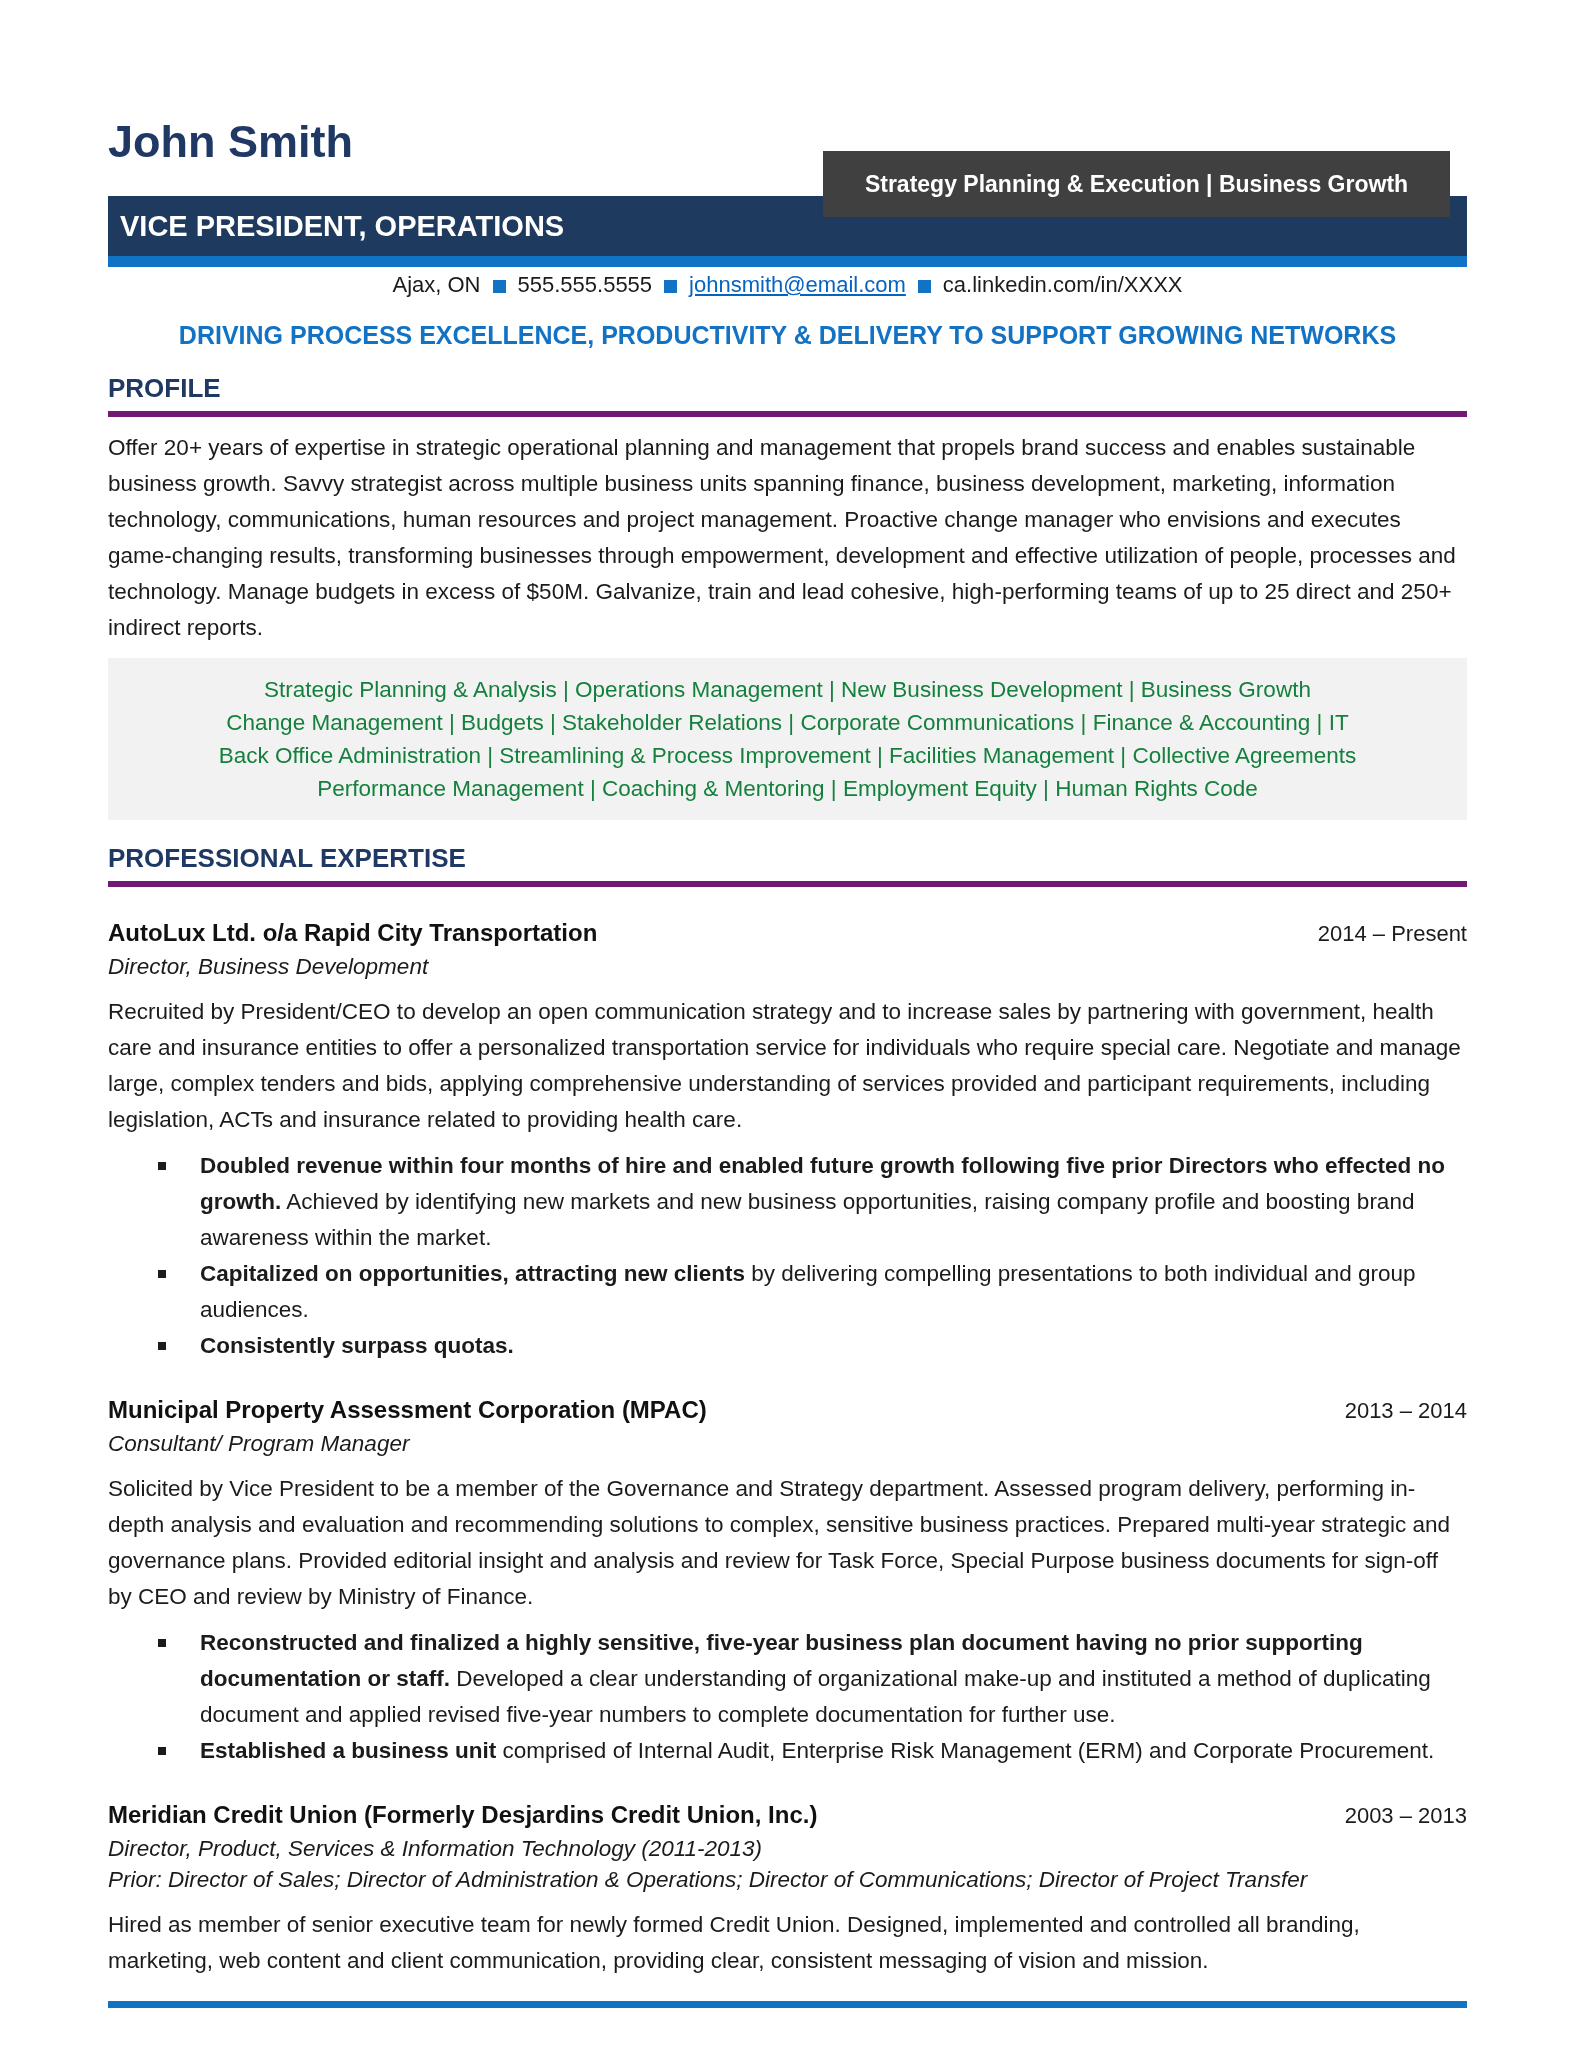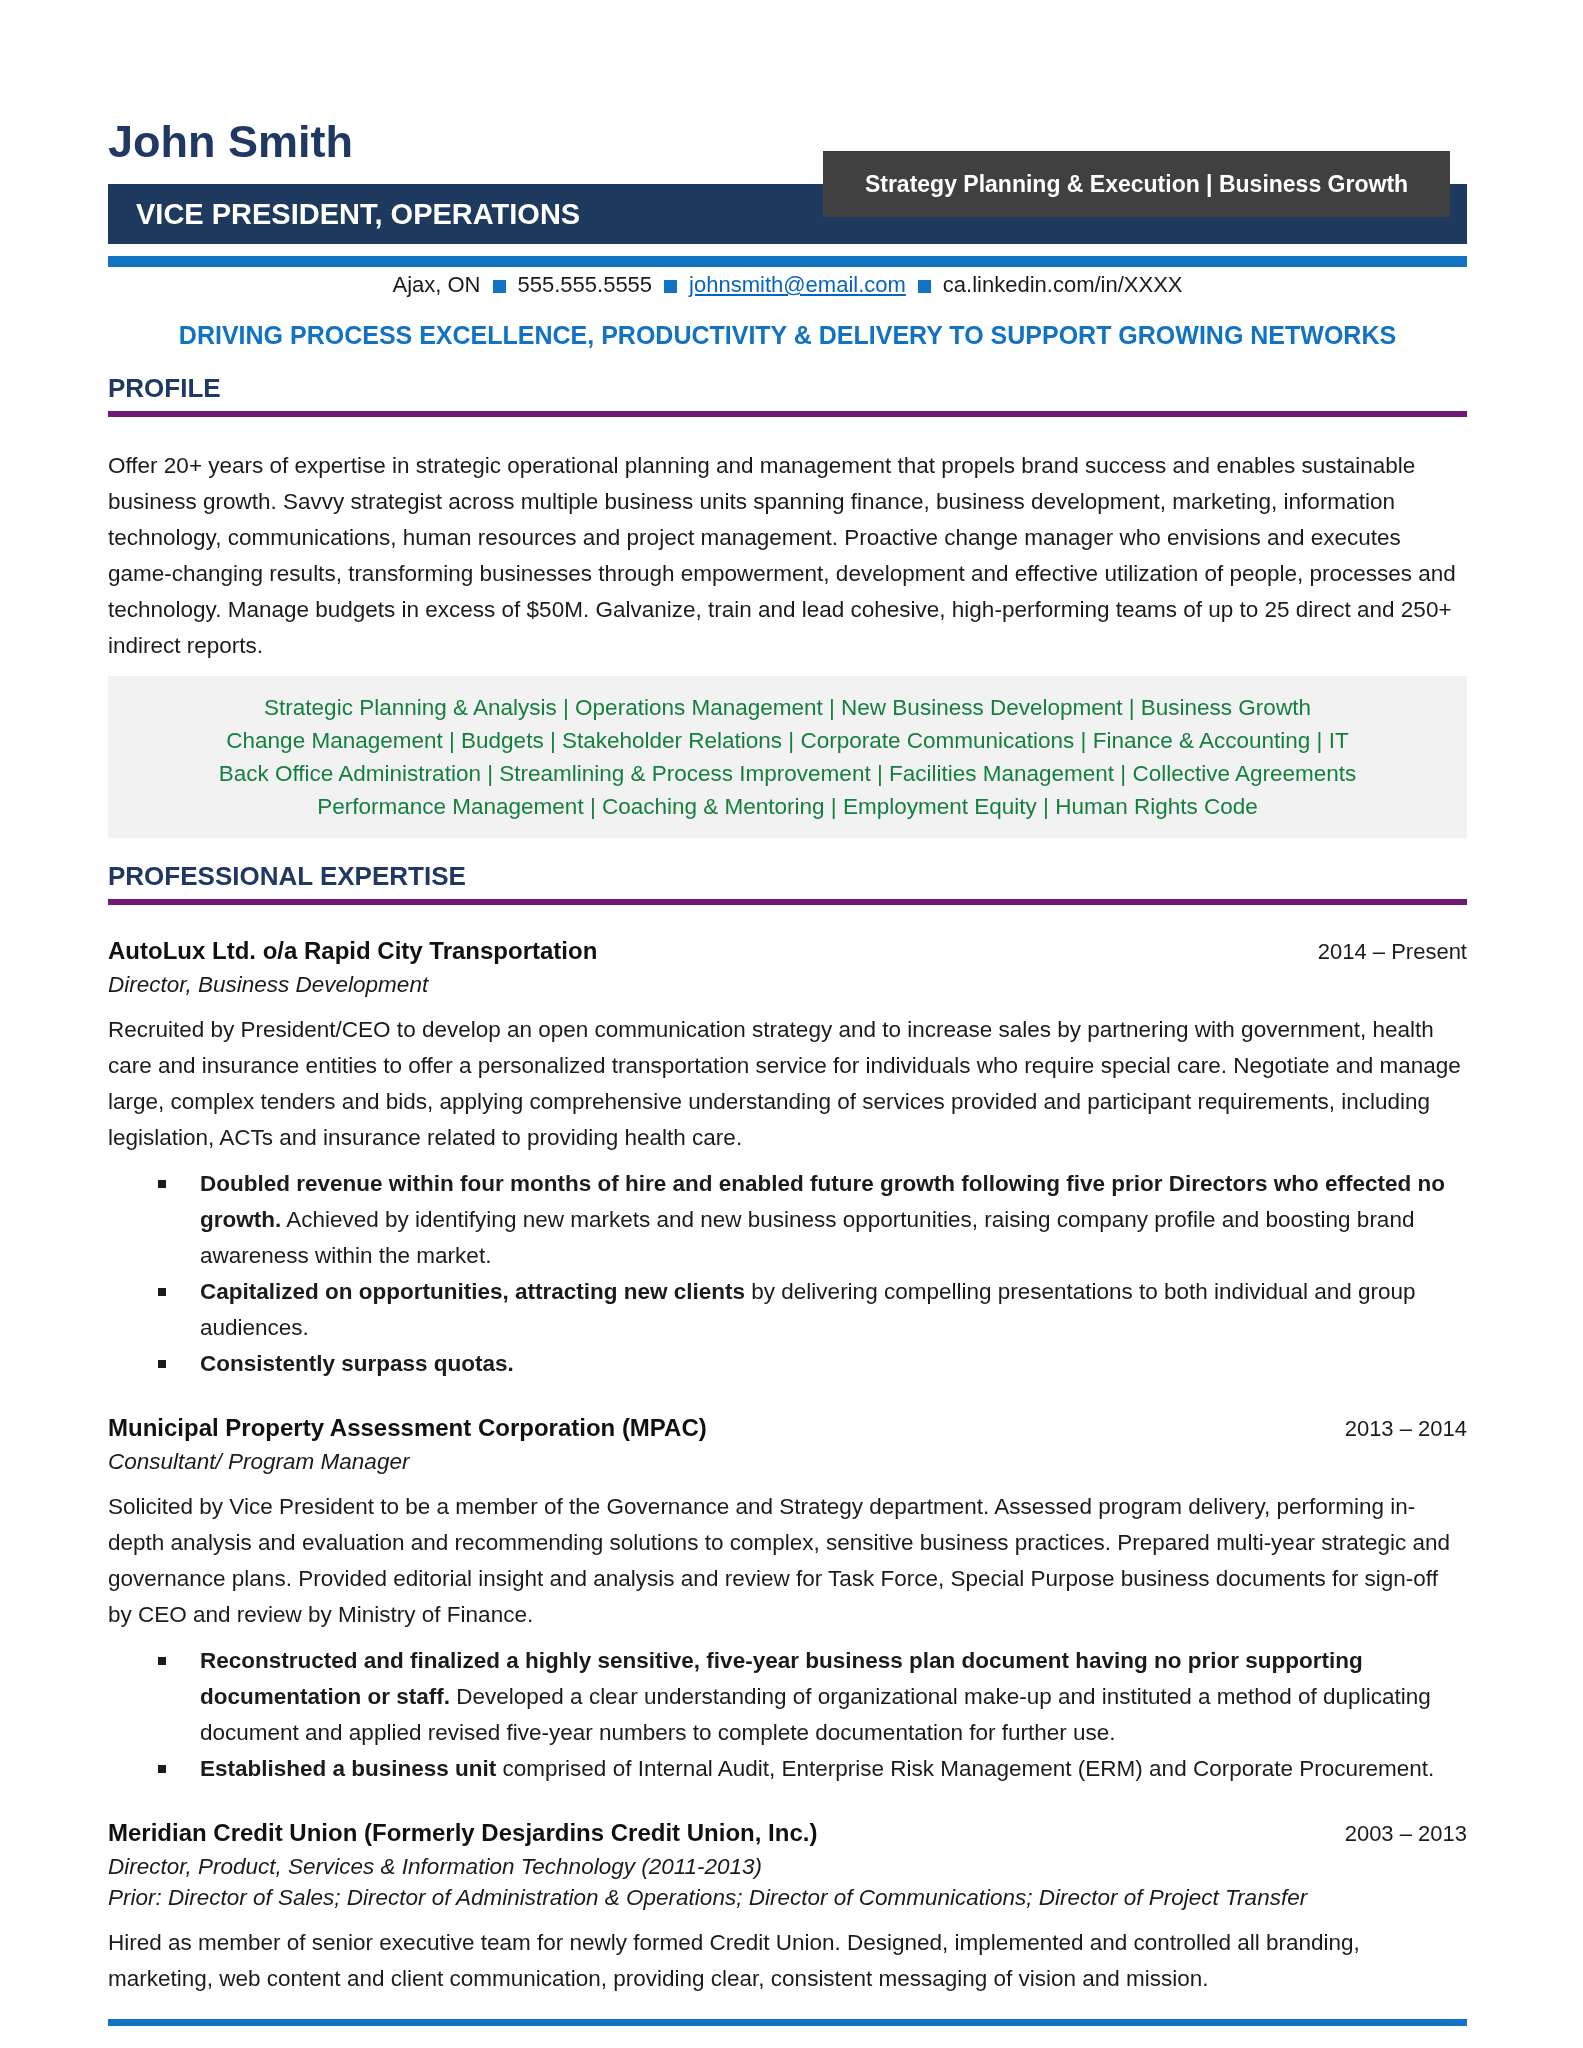--- a/index.html
+++ b/index.html
@@ -3,37 +3,37 @@
 <meta charset="utf-8">
 <style>
   html,body { margin:0; padding:0; background:#ffffff; }
   body { font-family:"Liberation Sans", sans-serif; color:#1b1b1b; }
   .page { position:relative; width:1583px; height:2048px; background:#ffffff; overflow:hidden; }
 
   
   .name { position:absolute; left:108px; top:116px; font-size:45px; font-weight:bold; color:#1F3864; letter-spacing:0; }
   .tagline-banner { position:absolute; left:823px; top:151px; width:627px; height:66px; background:#404040;
     color:#ffffff; font-size:23px; font-weight:bold; display:flex; align-items:center; justify-content:center; z-index:2; }
-  .title-bar { position:absolute; left:108px; top:184px; width:1359px; height:60px; background:#1E3A5E;
-    color:#ffffff; font-size:29px; font-weight:bold; display:flex; align-items:center; padding-left:28px; box-sizing:border-box; z-index:1; }
+  .title-bar { position:absolute; left:108px; top:196px; width:1359px; height:60px; background:#1E3A5E;
+    color:#ffffff; font-size:29px; font-weight:bold; display:flex; align-items:center; padding-left:12px; box-sizing:border-box; z-index:1; }
   .accent-strip { position:absolute; left:108px; top:256px; width:1359px; height:11px; background:#1272C4; }
 
   
   .main { position:absolute; left:108px; top:258px; width:1359px; }
 
   .contact { margin-top:14px; text-align:center; font-size:22px; line-height:26px; color:#1b1b1b; }
   .sq { display:inline-block; width:13px; height:13px; background:#1272C4; margin:0 12px; vertical-align:-1px; }
   .email-link { color:#0563C1; text-decoration:underline; }
 
   .headline { margin-top:23px; text-align:center; font-size:25px; font-weight:bold; color:#1272C4; }
 
   .section-heading { margin-top:23px; font-size:26px; font-weight:bold; color:#1F3864;
     padding-bottom:7px; border-bottom:6px solid #701a75; }
 
-  .summary { margin-top:31px; font-size:22.5px; line-height:36px; text-align:left; }
+  .summary { margin-top:13px; font-size:22.5px; line-height:36px; text-align:left; }
 
   .keywords-box { margin-top:12px; background:#F2F2F2; text-align:center; padding:15px 12px; }
   .kw-line { font-size:22.5px; line-height:33px; color:#15803d; }
 
   
   .job { margin-top:32px; }
   .job:first-child { }
   .job-header { display:flex; justify-content:space-between; align-items:baseline; }
   .job-company { font-size:24px; font-weight:bold; color:#111111; }
   .job-dates { font-size:22px; color:#1b1b1b; white-space:nowrap; }

